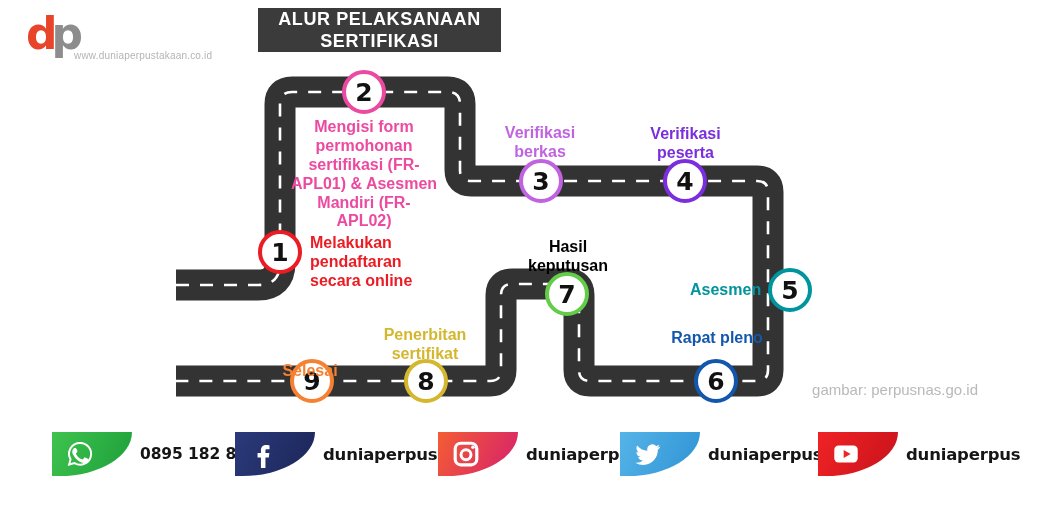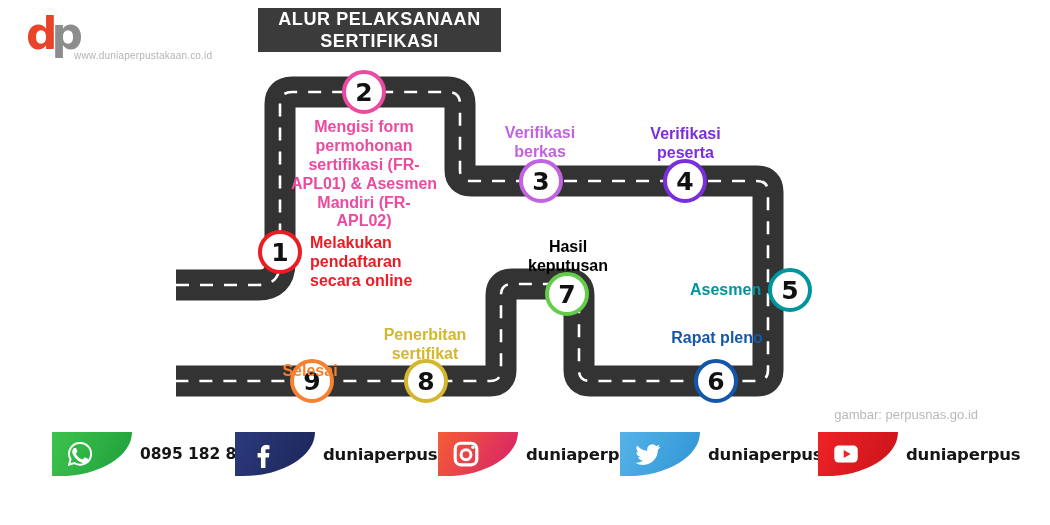--- a/index.html
+++ b/index.html
@@ -127,22 +127,22 @@
     white-space: pre-line;
   }
   .lbl-left   { text-align: left; }
   .lbl-center { text-align: center; }
   .lbl-right  { text-align: right; }
 
   
   #credit {
     position: absolute;
     right: 72px;
-    top: 407px;
-    font-size: 13px;
+    top: 381px;
+    font-size: 15px;
     color: #b9b9b9;
   }
 
   
   #footer {
     position: absolute;
     left: 0;
     top: 424px;
     width: 1050px;
     height: 62px;

